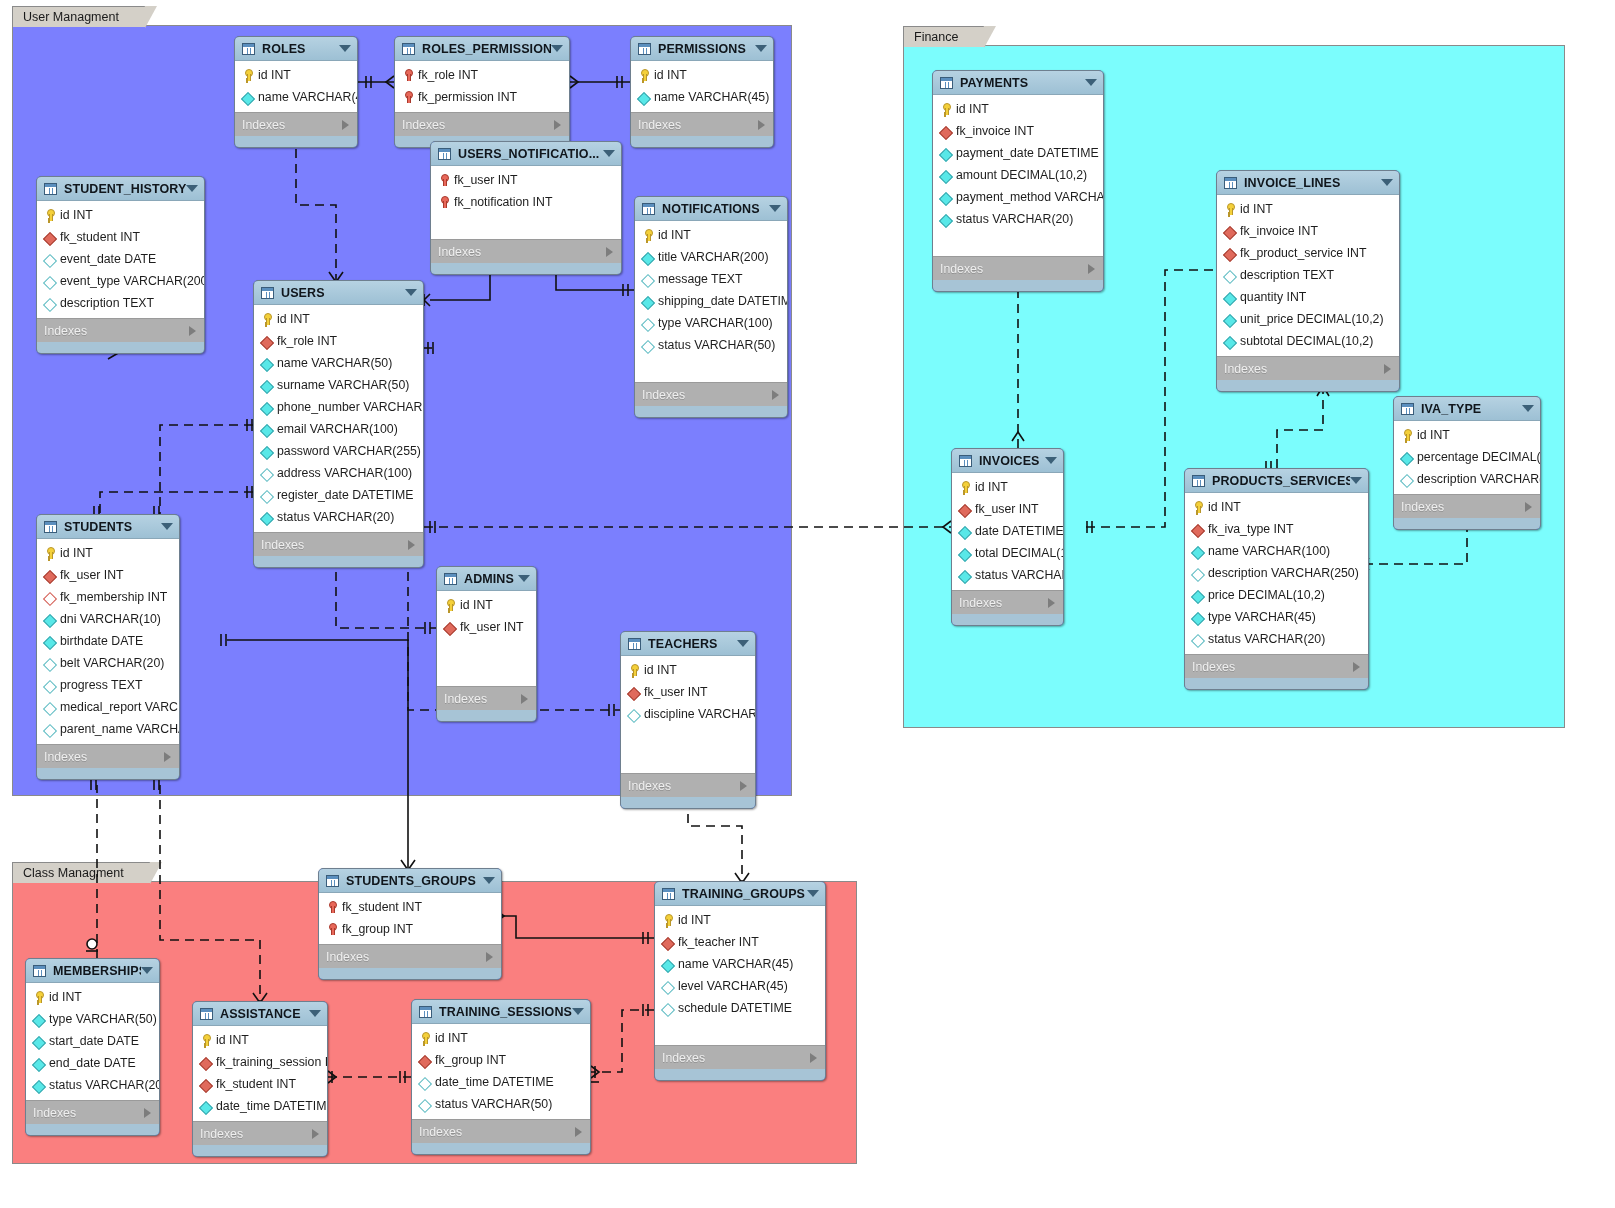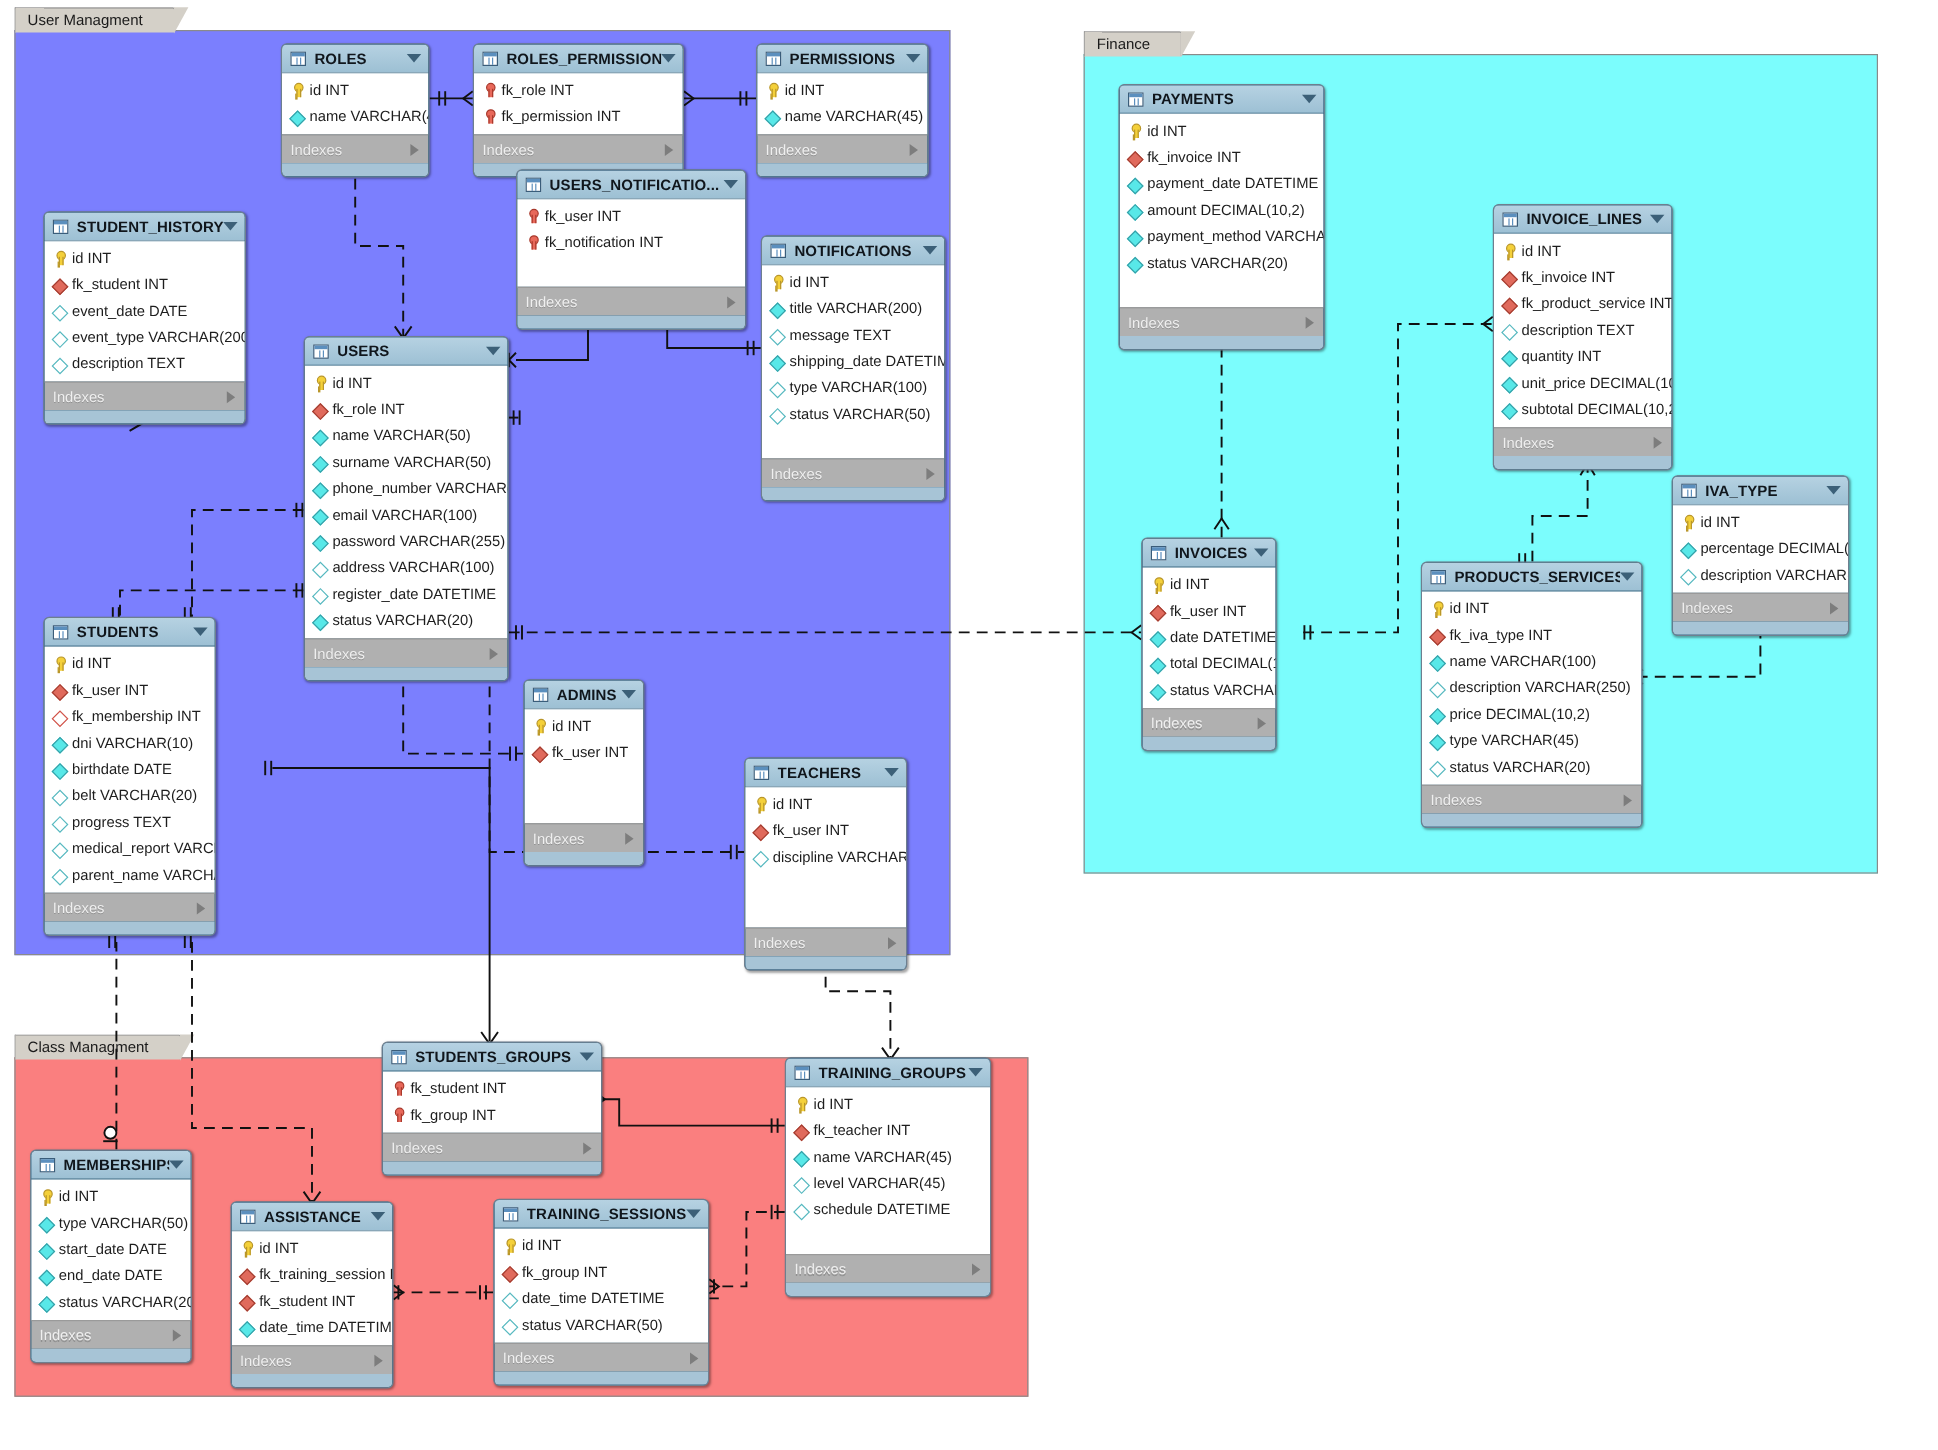--- a/index.html
+++ b/index.html
@@ -40,21 +40,21 @@
     position: absolute;
     right: -12px; top: -1px;
     width: 0; height: 0;
     border-left: 12px solid #d4d0c8;
     border-bottom: 22px solid transparent;
   }
 
   
   .tbl {
     position: absolute;
-    background: #0c4a6e;
+    background: #1d4ed8;
     border: 1px solid #6e7f8f;
     border-radius: 5px;
     box-shadow: 1px 1px 2px rgba(0,0,0,0.35);
     overflow: hidden;
     z-index: 20;
   }
   .tbl-head {
     display: flex;
     align-items: center;
     height: 24px;
@@ -690,21 +690,21 @@
             <span>status VARCHAR(20)</span>
           </div>
           <div class="spacer"></div>
         </div>
         <div class="tbl-idx">
           <span>Indexes</span>
           <span class="idx-arrow"></span>
         </div>
         <div class="tbl-foot"></div>
       </div>
-      <div class="tbl" style="left: 1244px; top: 170px; width: 150px;">
+      <div class="tbl" style="left: 1216px; top: 170px; width: 184px;">
         <div class="tbl-head">
           <span class="tbl-ico"></span>
           <span class="tbl-title">INVOICE_LINES</span>
           <span class="caret"></span>
         </div>
         <div class="tbl-body">
           <div class="col">
             <span class="ci pk"></span>
             <span>id INT</span>
           </div>

